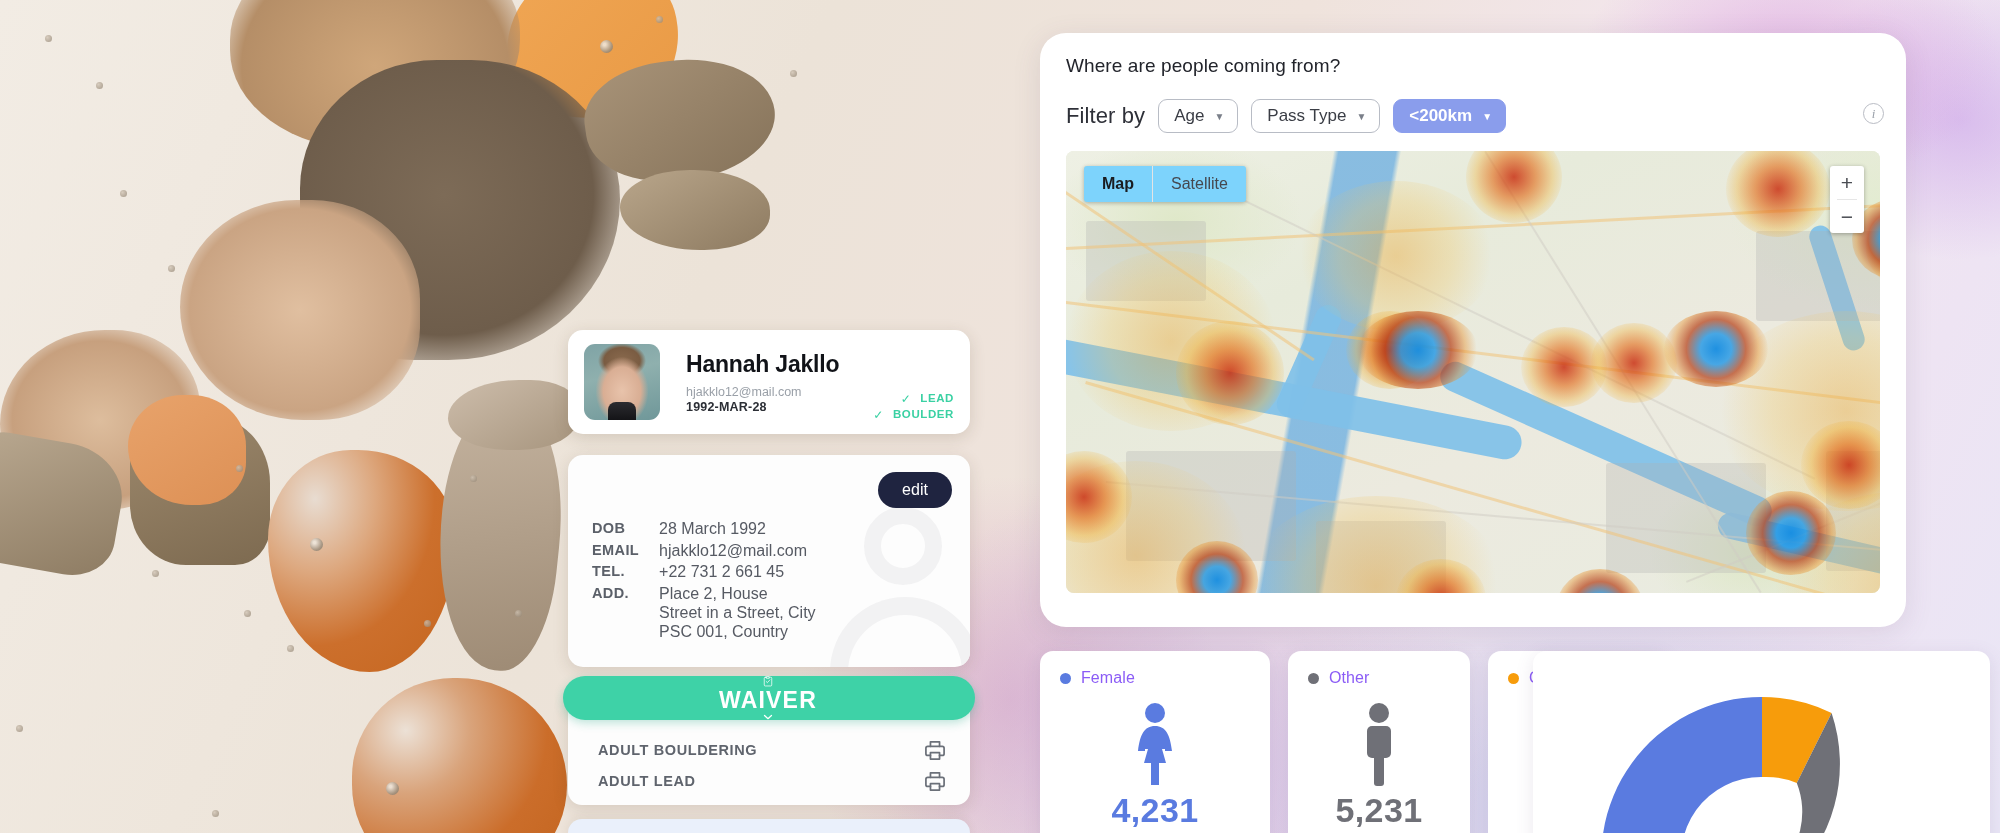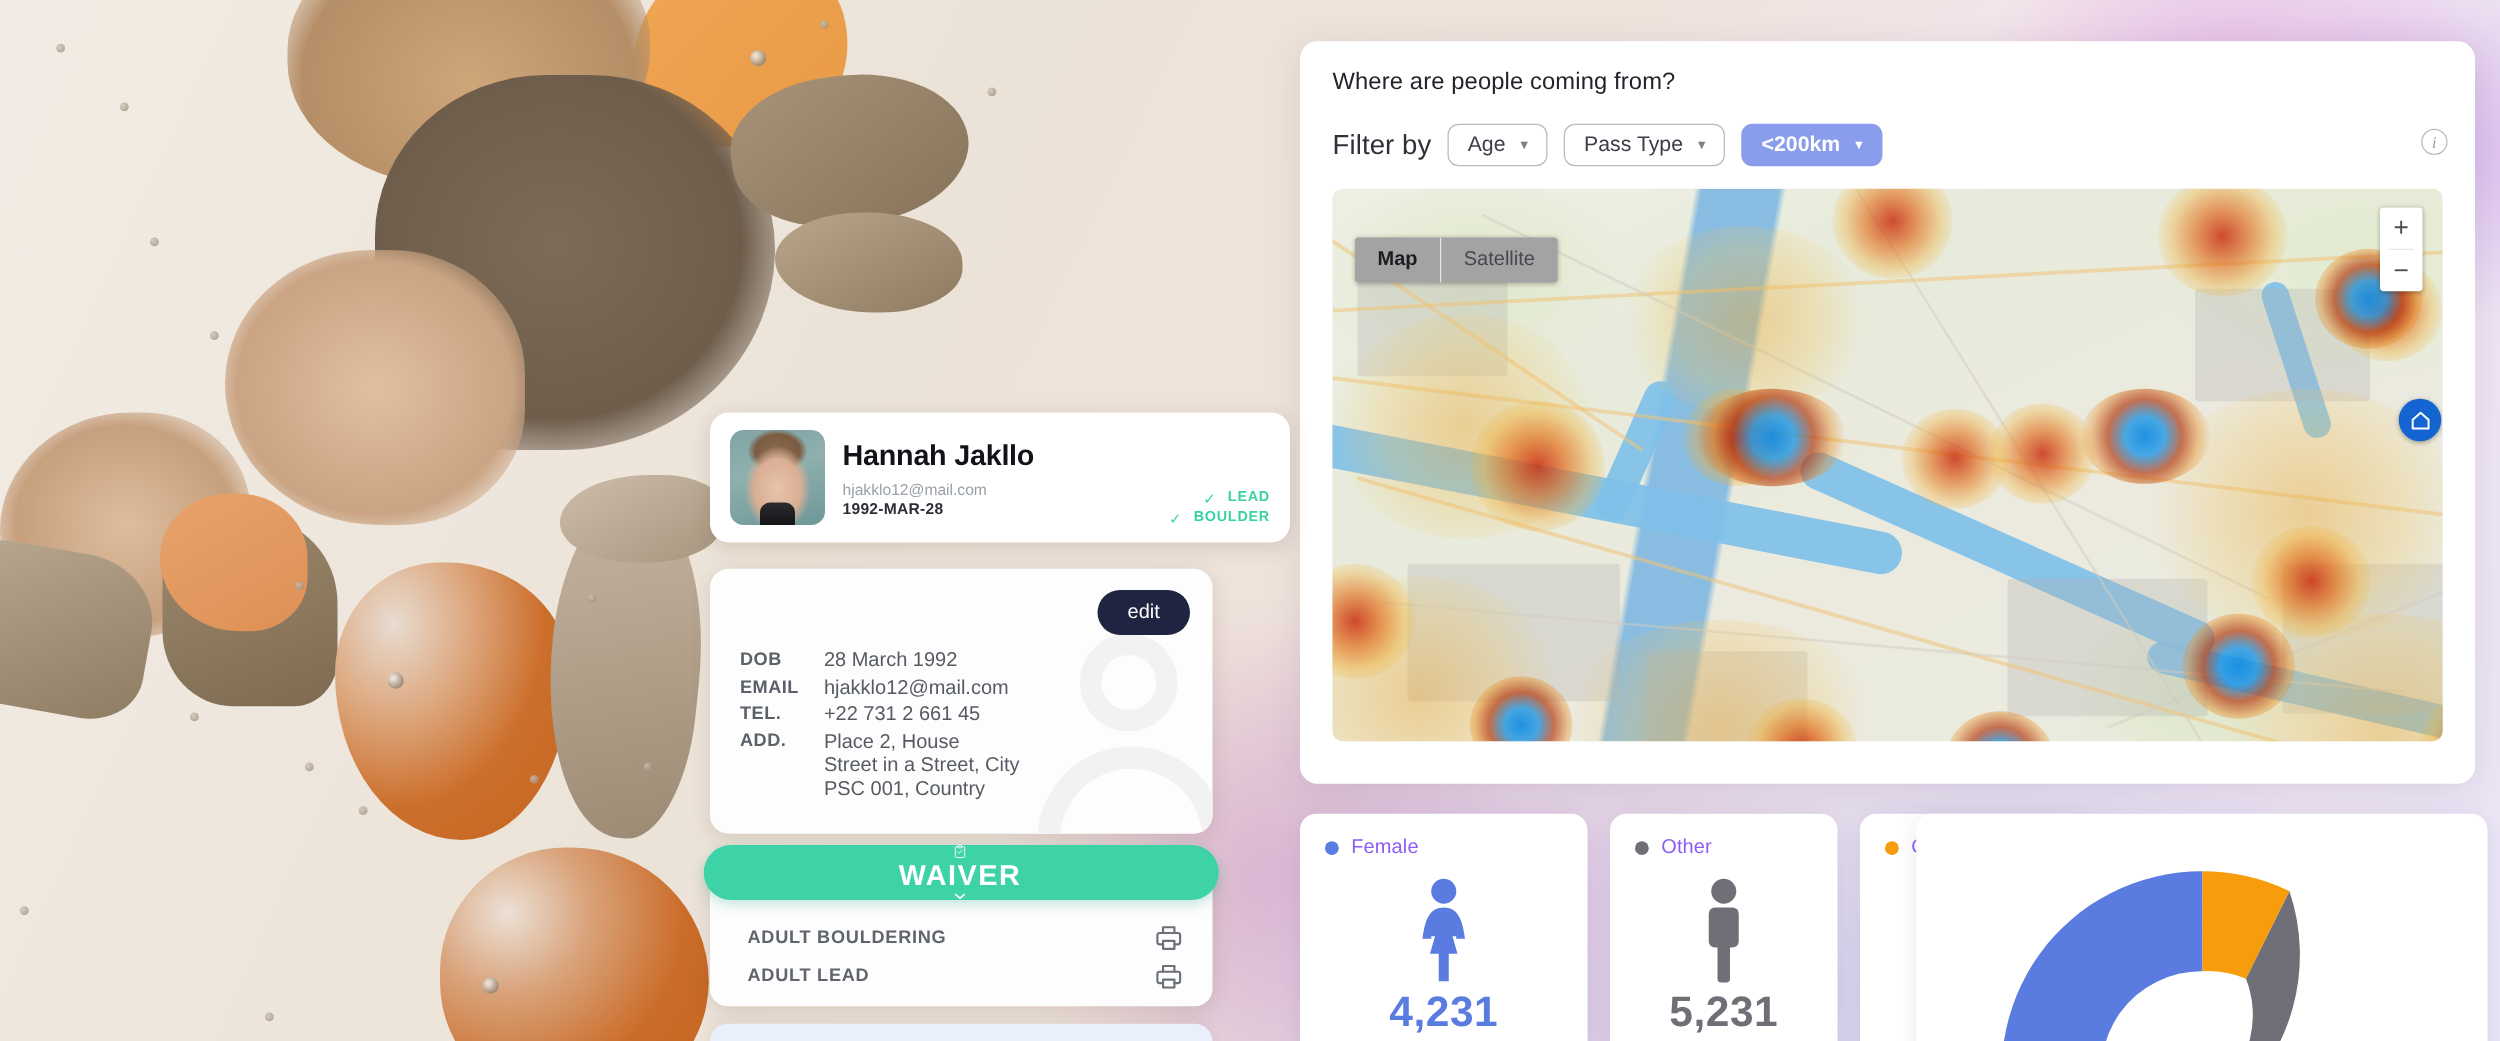--- a/index.html
+++ b/index.html
@@ -22,22 +22,22 @@
       linear-gradient(115deg, #f2ece4 0%, #ece3d8 35%, #efe3dc 55%, #f3e6ee 72%, #eee4f3 88%, #e9e6f6 100%);
   }
   .hold { position: absolute; border-radius: 48% 52% 45% 55% / 55% 45% 55% 45%; }
   .screw { position: absolute; width: 7px; height: 7px; border-radius: 50%;
            background: radial-gradient(circle at 35% 35%, #cfc2b2, #8d7f6d); opacity:.75; }
   .bolt  { position: absolute; width: 13px; height: 13px; border-radius: 50%;
            background: radial-gradient(circle at 35% 35%, #efe9e0 10%, #a29584 60%, #6f6355); opacity:.85; }
 
   
   #analytics-panel {
-    position: absolute; left: 1040px; top: 33px; width: 940px; height: 594px;
-    background: #ffffff; border-radius: 14px;
+    position: absolute; left: 1040px; top: 33px; width: 866px; height: 594px;
+    background: #ffffff; border-radius: 26px;
     box-shadow: 0 6px 28px rgba(90,70,110,.13);
     padding: 22px 26px 18px 26px;
   }
   .panel-title { font-size: 19px; color: #22242b; letter-spacing:.1px; }
   #info-icon {
     position: absolute; right: 22px; top: 70px;
     width: 21px; height: 21px; border-radius: 50%;
     border: 1.4px solid #b9bcc4; color: #9aa0a9;
     font-size: 13px; font-family: "Liberation Serif", serif;
     display:flex; align-items:center; justify-content:center;
@@ -82,22 +82,22 @@
     background: radial-gradient(circle, rgba(200,40,10,.82) 0%, rgba(226,106,22,.62) 32%, rgba(240,178,60,.38) 58%, rgba(246,214,120,0) 78%);
   }
   .heat.cool {
     background: radial-gradient(circle, rgba(20,140,225,.95) 0%, rgba(30,150,230,.8) 24%, rgba(180,60,20,.7) 46%, rgba(230,140,40,.42) 66%, rgba(240,200,110,0) 82%);
   }
   .heat.soft {
     background: radial-gradient(circle, rgba(235,170,60,.45) 0%, rgba(240,196,96,.3) 45%, rgba(246,222,150,0) 76%);
   }
   #map-type-toggle {
     position:absolute; left: 18px; top: 15px; display:flex;
-    background:#a3a3a3; border-radius: 3px; box-shadow: 0 1px 4px rgba(0,0,0,.28);
-    overflow:hidden; z-index: 5; margin-top: 24px;
+    background:#7dd3fc; border-radius: 3px; box-shadow: 0 1px 4px rgba(0,0,0,.28);
+    overflow:hidden; z-index: 5;
   }
   #map-type-toggle div { padding: 9px 18px; font-size: 16px; color:#45484f; cursor:pointer; }
   #map-type-toggle div.active { font-weight: 700; color:#1a1c20; border-right: 1px solid #e4e4e4; }
   #zoom-controls {
     position:absolute; right:16px; top:15px; width:34px; z-index:5;
     background:#fff; border-radius:3px; box-shadow:0 1px 4px rgba(0,0,0,.3);
   }
   #zoom-controls button {
     width:100%; height:33px; border:0; background:transparent; cursor:pointer;
     font-size: 21px; color:#4a4d53; line-height: 1; font-family:"Liberation Sans",sans-serif;
@@ -126,23 +126,23 @@
   
   #donut-card {
     position:absolute; left: 1533px; top: 651px; width: 457px; height: 240px;
     background:#fff; border-radius:13px; box-shadow: 0 4px 18px rgba(100,80,120,.13);
     overflow:hidden;
   }
   #donut-card svg { position:absolute; left:50%; top: 26px; transform: translateX(-50%); }
 
   
   #profile-card {
-    position:absolute; left: 568px; top: 330px; width: 464px; height: 104px;
+    position:absolute; left: 568px; top: 330px; width: 402px; height: 104px;
     background:#fff; border-radius: 15px; box-shadow: 0 4px 16px rgba(80,60,40,.16);
-    display:flex; align-items:center; padding: 0 16px;
+    display:flex; align-items:center; padding: 0 16px; gap: 12px;
   }
   #avatar {
     width: 76px; height: 76px; border-radius: 11px; flex:none;
     background:
       radial-gradient(ellipse 34px 44px at 50% 62%, #e8c3ab 0%, #d9ae94 55%, rgba(217,174,148,0) 78%),
       radial-gradient(ellipse 30px 22px at 50% 22%, #8a6a4e 0%, #7a5c42 60%, rgba(122,92,66,0) 80%),
       linear-gradient(165deg, #7fa3a5 0%, #8fb0ae 40%, #6f9799 100%);
     position:relative; overflow:hidden;
   }
   #avatar::after{

